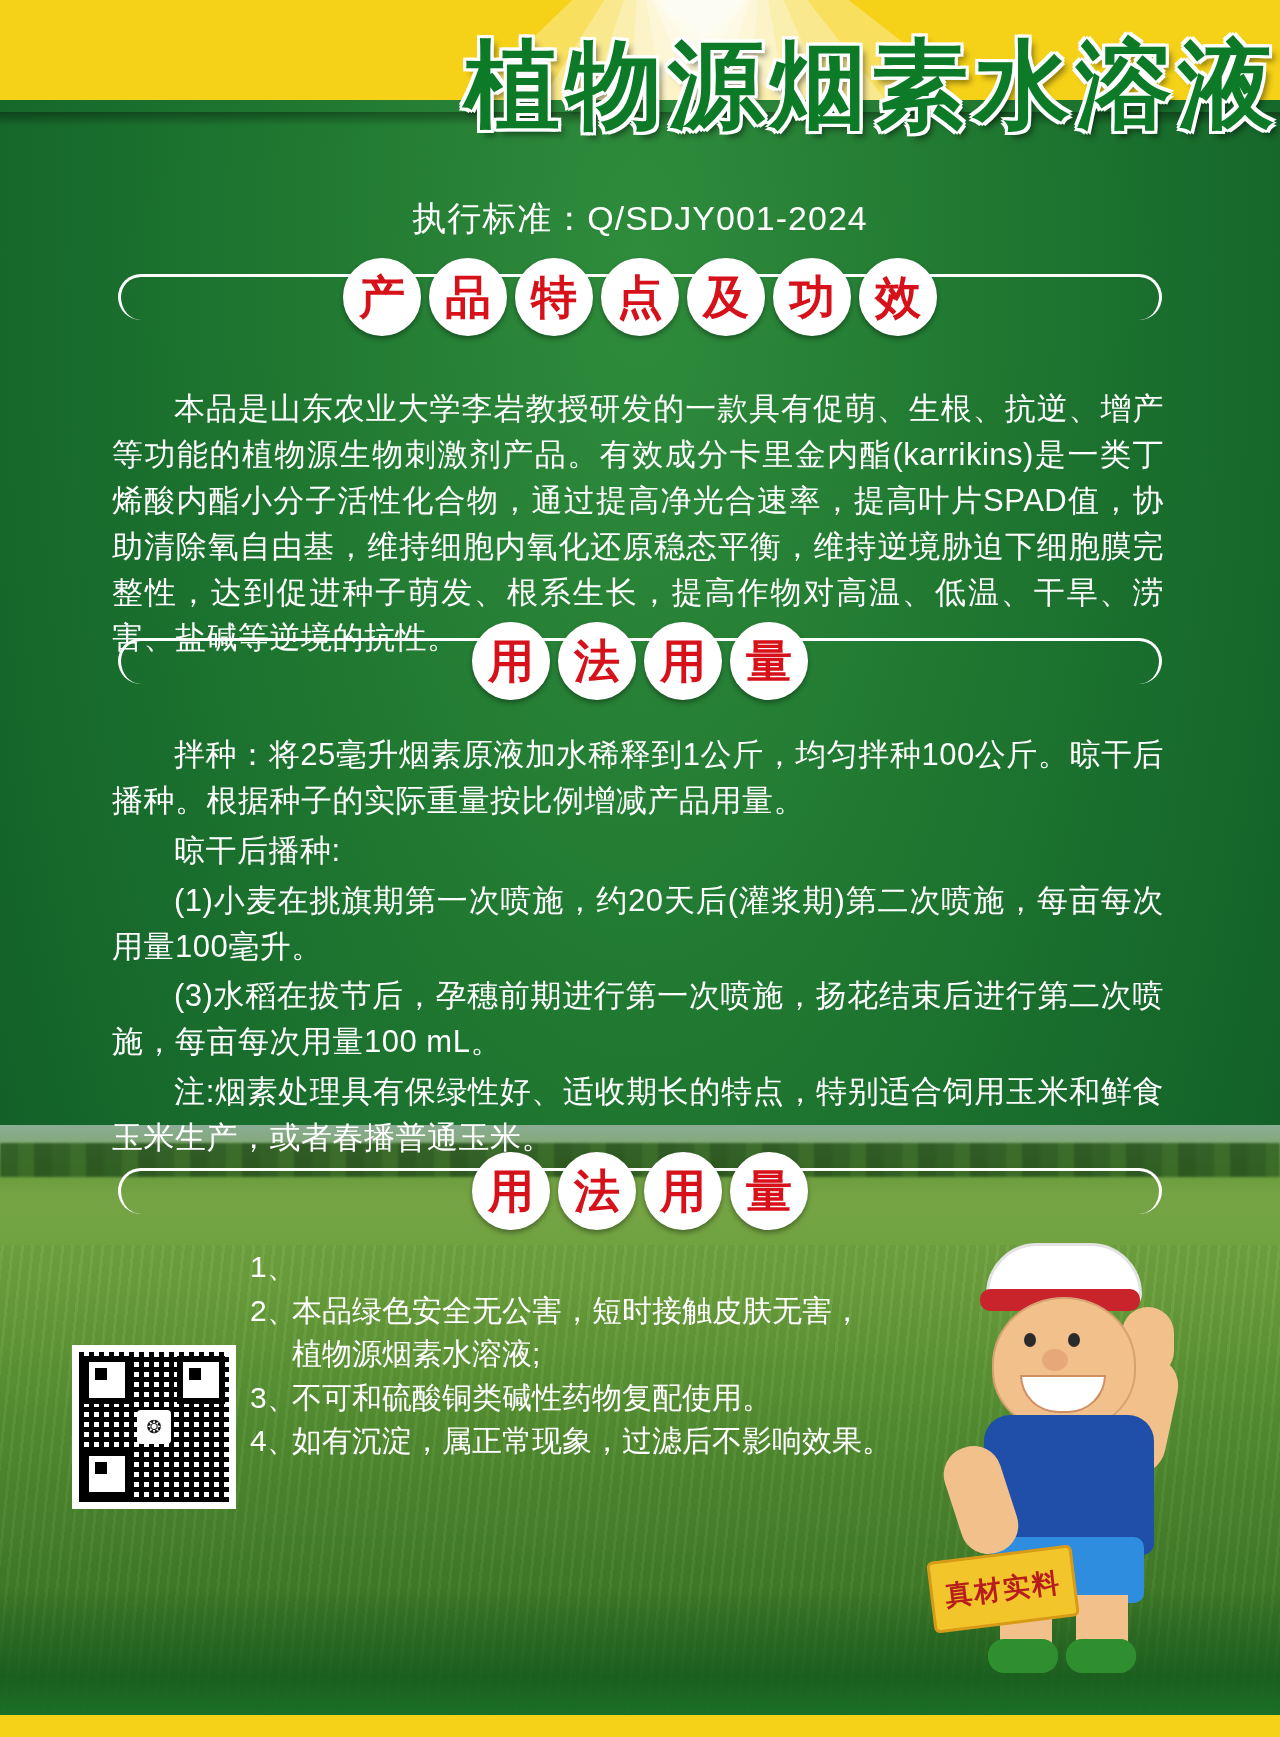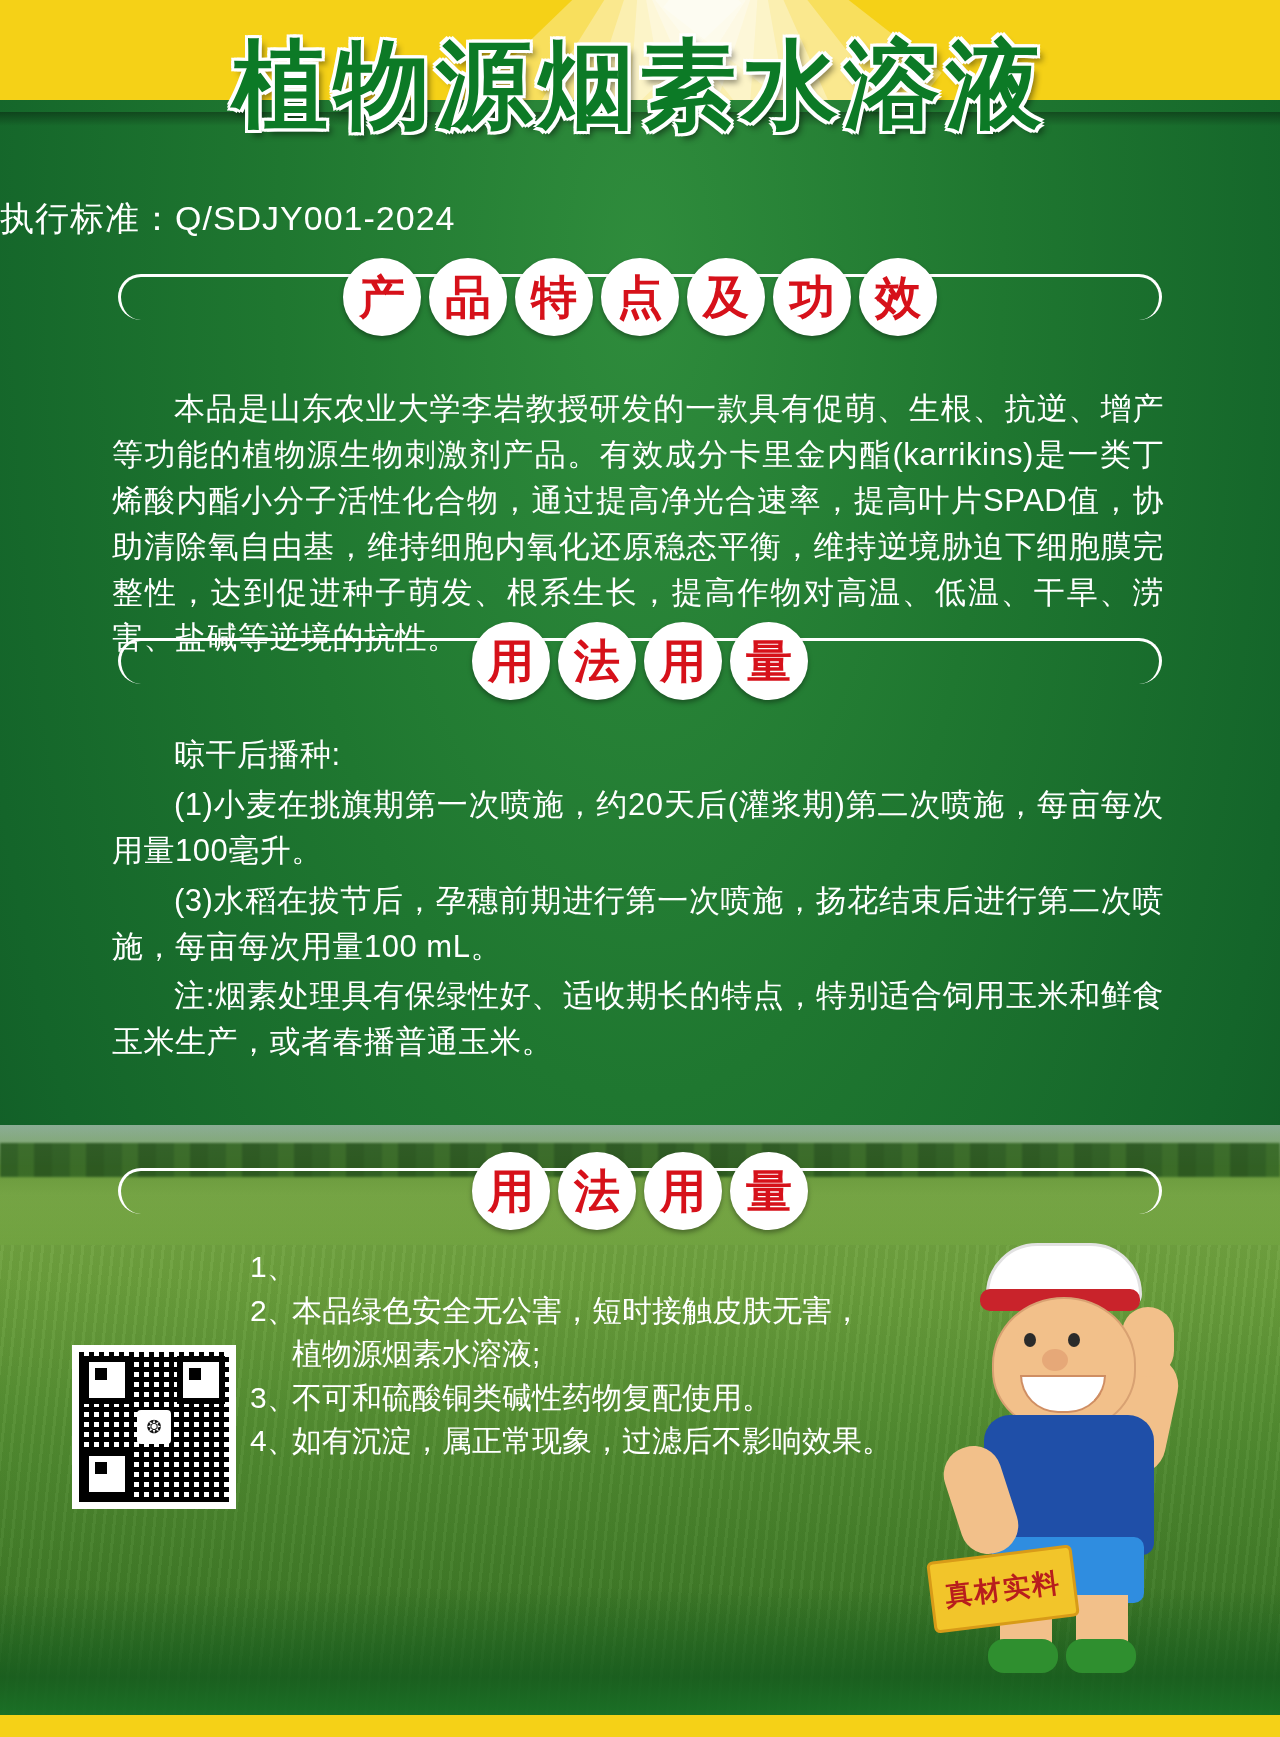--- a/index.html
+++ b/index.html
@@ -108,38 +108,38 @@
     position: absolute;
     left: 0; bottom: 0; width: 1280px; height: 22px;
     background: #f5d117;
   }
 
   
   .title {
     position: absolute;
     left: 0; top: 22px;
     width: 1280px;
-    text-align: center;
+    text-align: right;
     font-family: "DejaVu Sans", "Liberation Sans", sans-serif;
     font-weight: bold;
     font-size: 96px;
     letter-spacing: 6px;
     color: #0c7a26;
     text-shadow:
       -3px -3px 0 #ffffff, 3px -3px 0 #ffffff, -3px 3px 0 #ffffff, 3px 3px 0 #ffffff,
       0 -3px 0 #ffffff, 0 3px 0 #ffffff, -3px 0 0 #ffffff, 3px 0 0 #ffffff,
       5px 6px 6px rgba(0,0,0,0.45);
     white-space: nowrap;
   }
 
   .standard {
     position: absolute;
     left: 0; top: 196px;
     width: 1280px;
-    text-align: left;
+    text-align: center;
     color: #ffffff;
     font-size: 34px;
     letter-spacing: 1px;
   }
 
   
   .section-head {
     position: absolute;
     width: 1280px;
     height: 84px;
@@ -400,20 +400,21 @@
       <div class="circle">
           <span>用</span>
         </div>
       <div class="circle">
           <span>量</span>
         </div>
     </div>
   </div>
 
   <div class="body-text" style="left: 108px; top: 728px; width: 1060px;">
+    <p class="indent">拌种：将25毫升烟素原液加水稀释到1公斤，均匀拌种100公斤。晾干后播种。根据种子的实际重量按比例增减产品用量。</p>
     <p class="indent">晾干后播种:</p>
     <p class="indent">(1)小麦在挑旗期第一次喷施，约20天后(灌浆期)第二次喷施，每亩每次用量100毫升。</p>
     <p class="indent">(3)水稻在拔节后，孕穗前期进行第一次喷施，扬花结束后进行第二次喷施，每亩每次用量100 mL。</p>
     <p class="indent">注:烟素处理具有保绿性好、适收期长的特点，特别适合饲用玉米和鲜食玉米生产，或者春播普通玉米。</p>
   </div>
 
   <div class="section-head" style="top: 1152px;">
     <div class="ribbon-line"></div>
     <div class="circles">
       <div class="circle">

